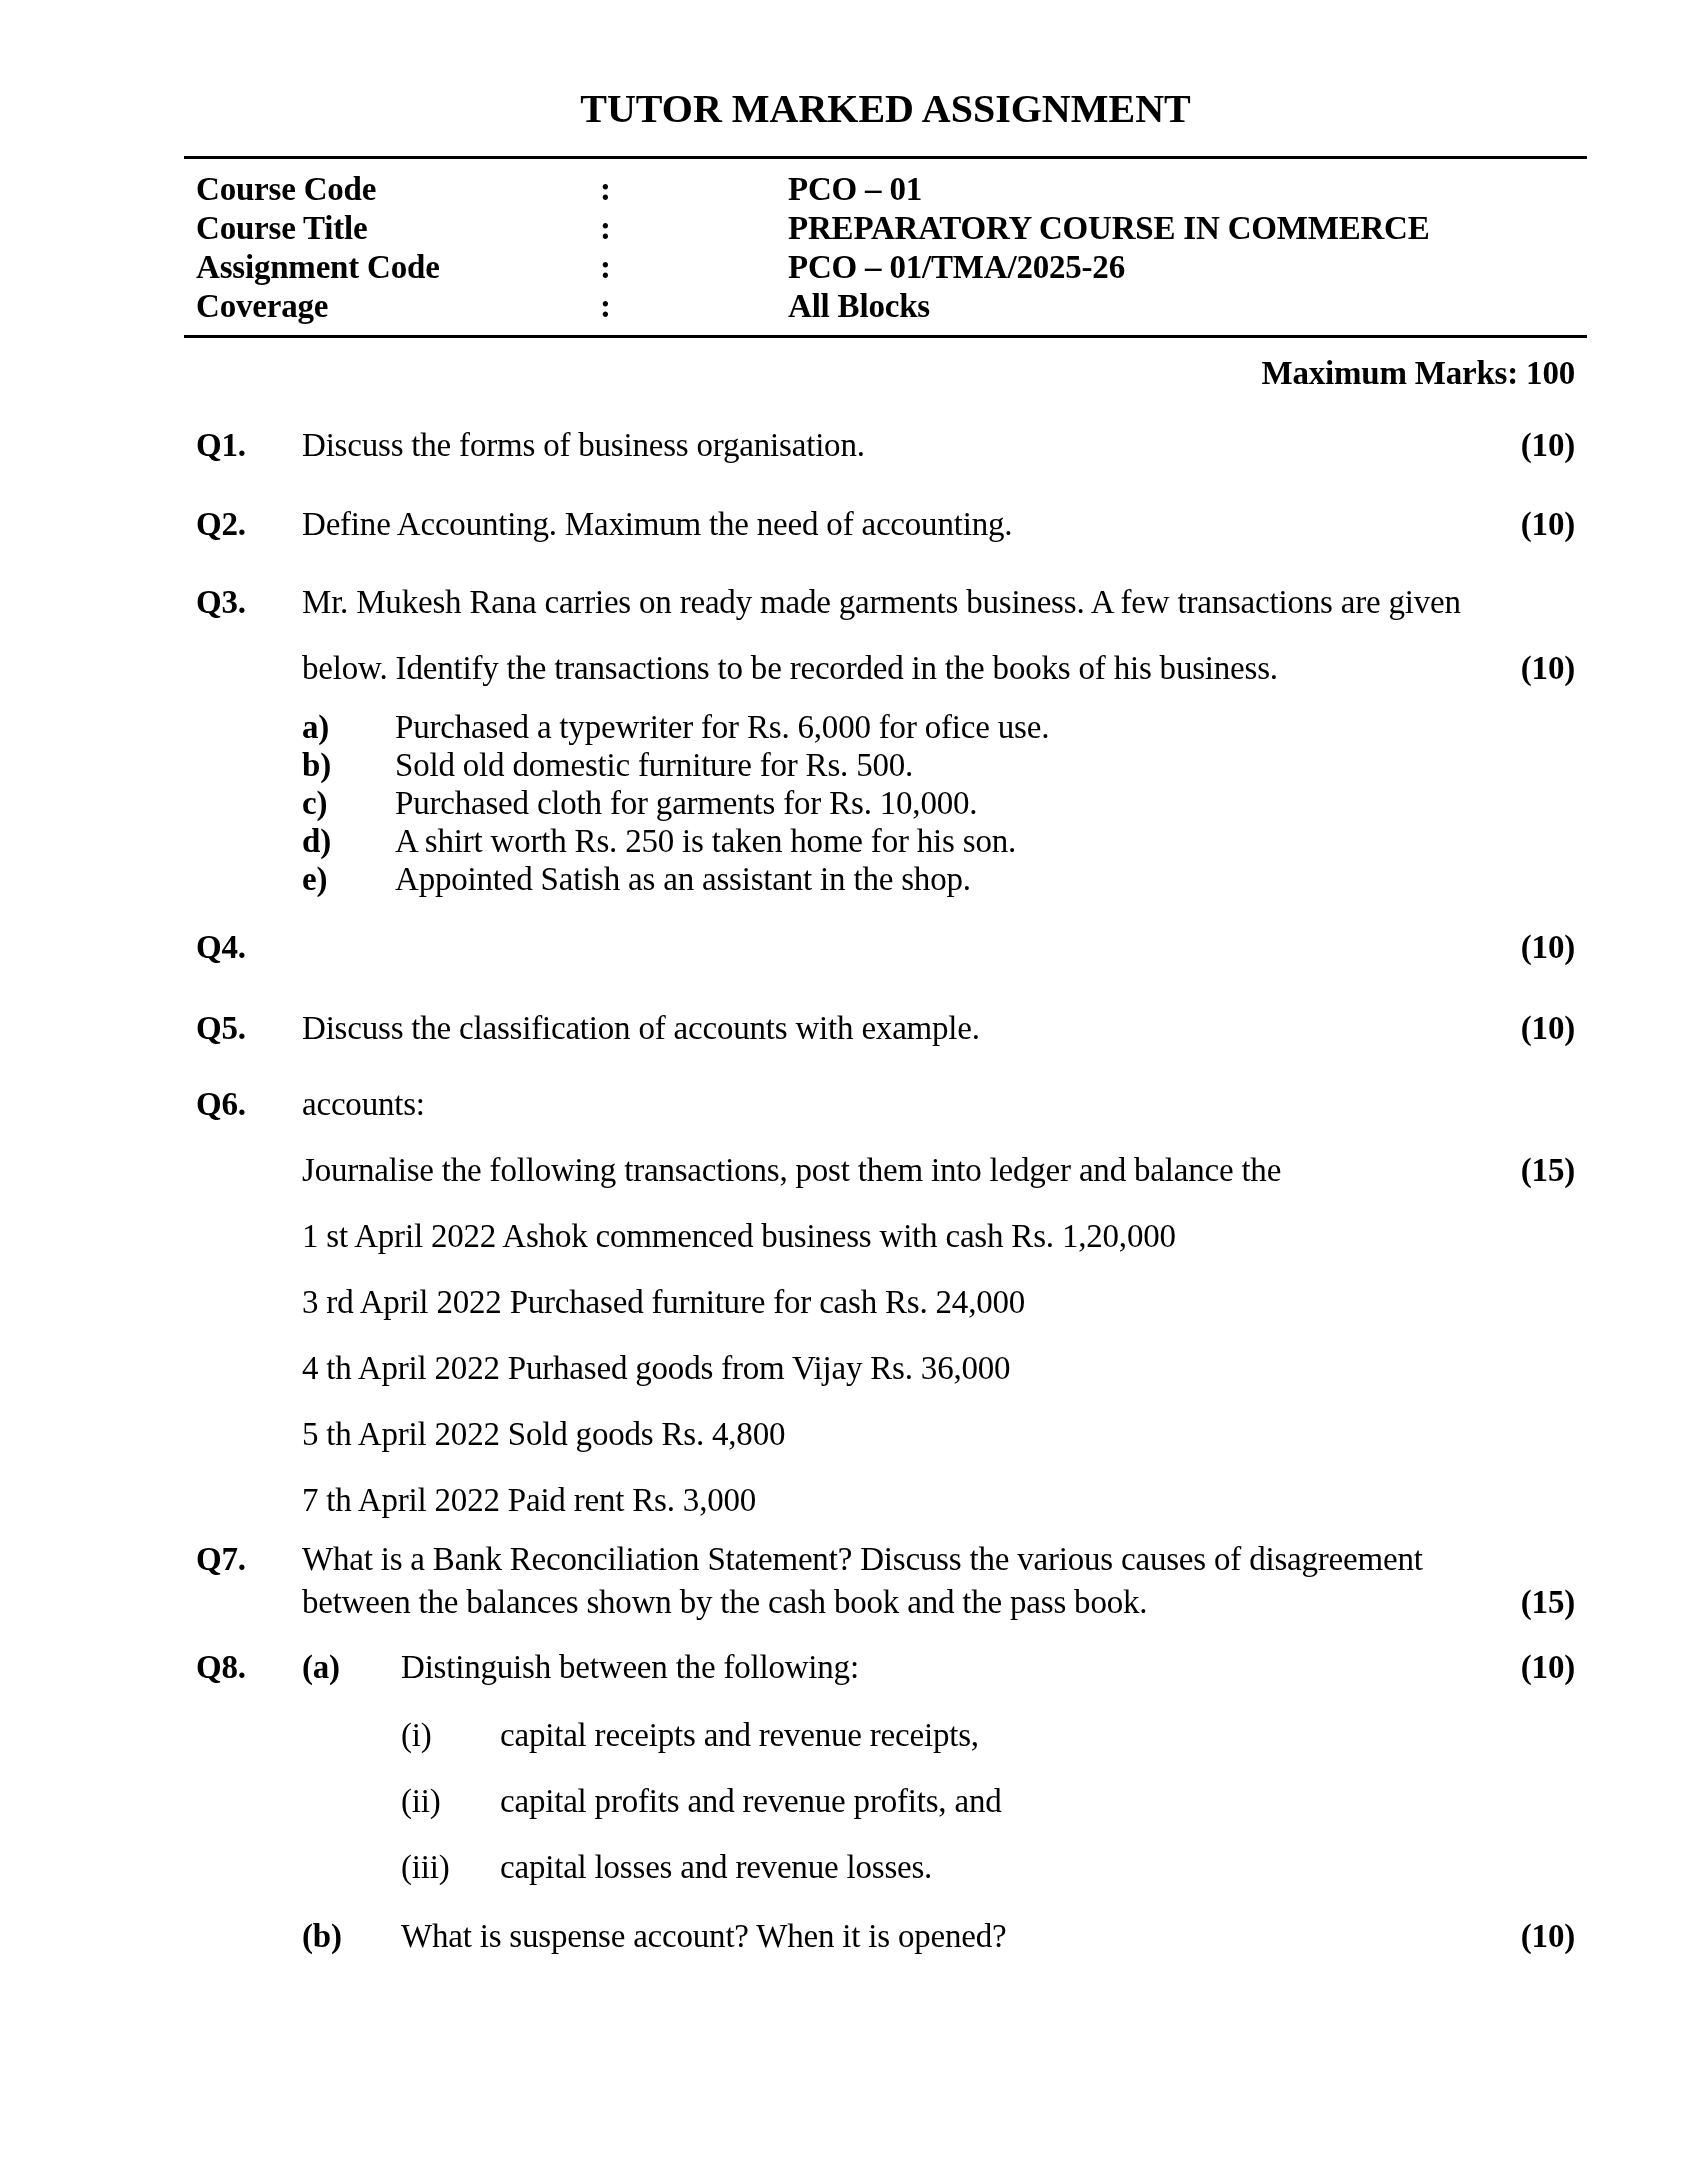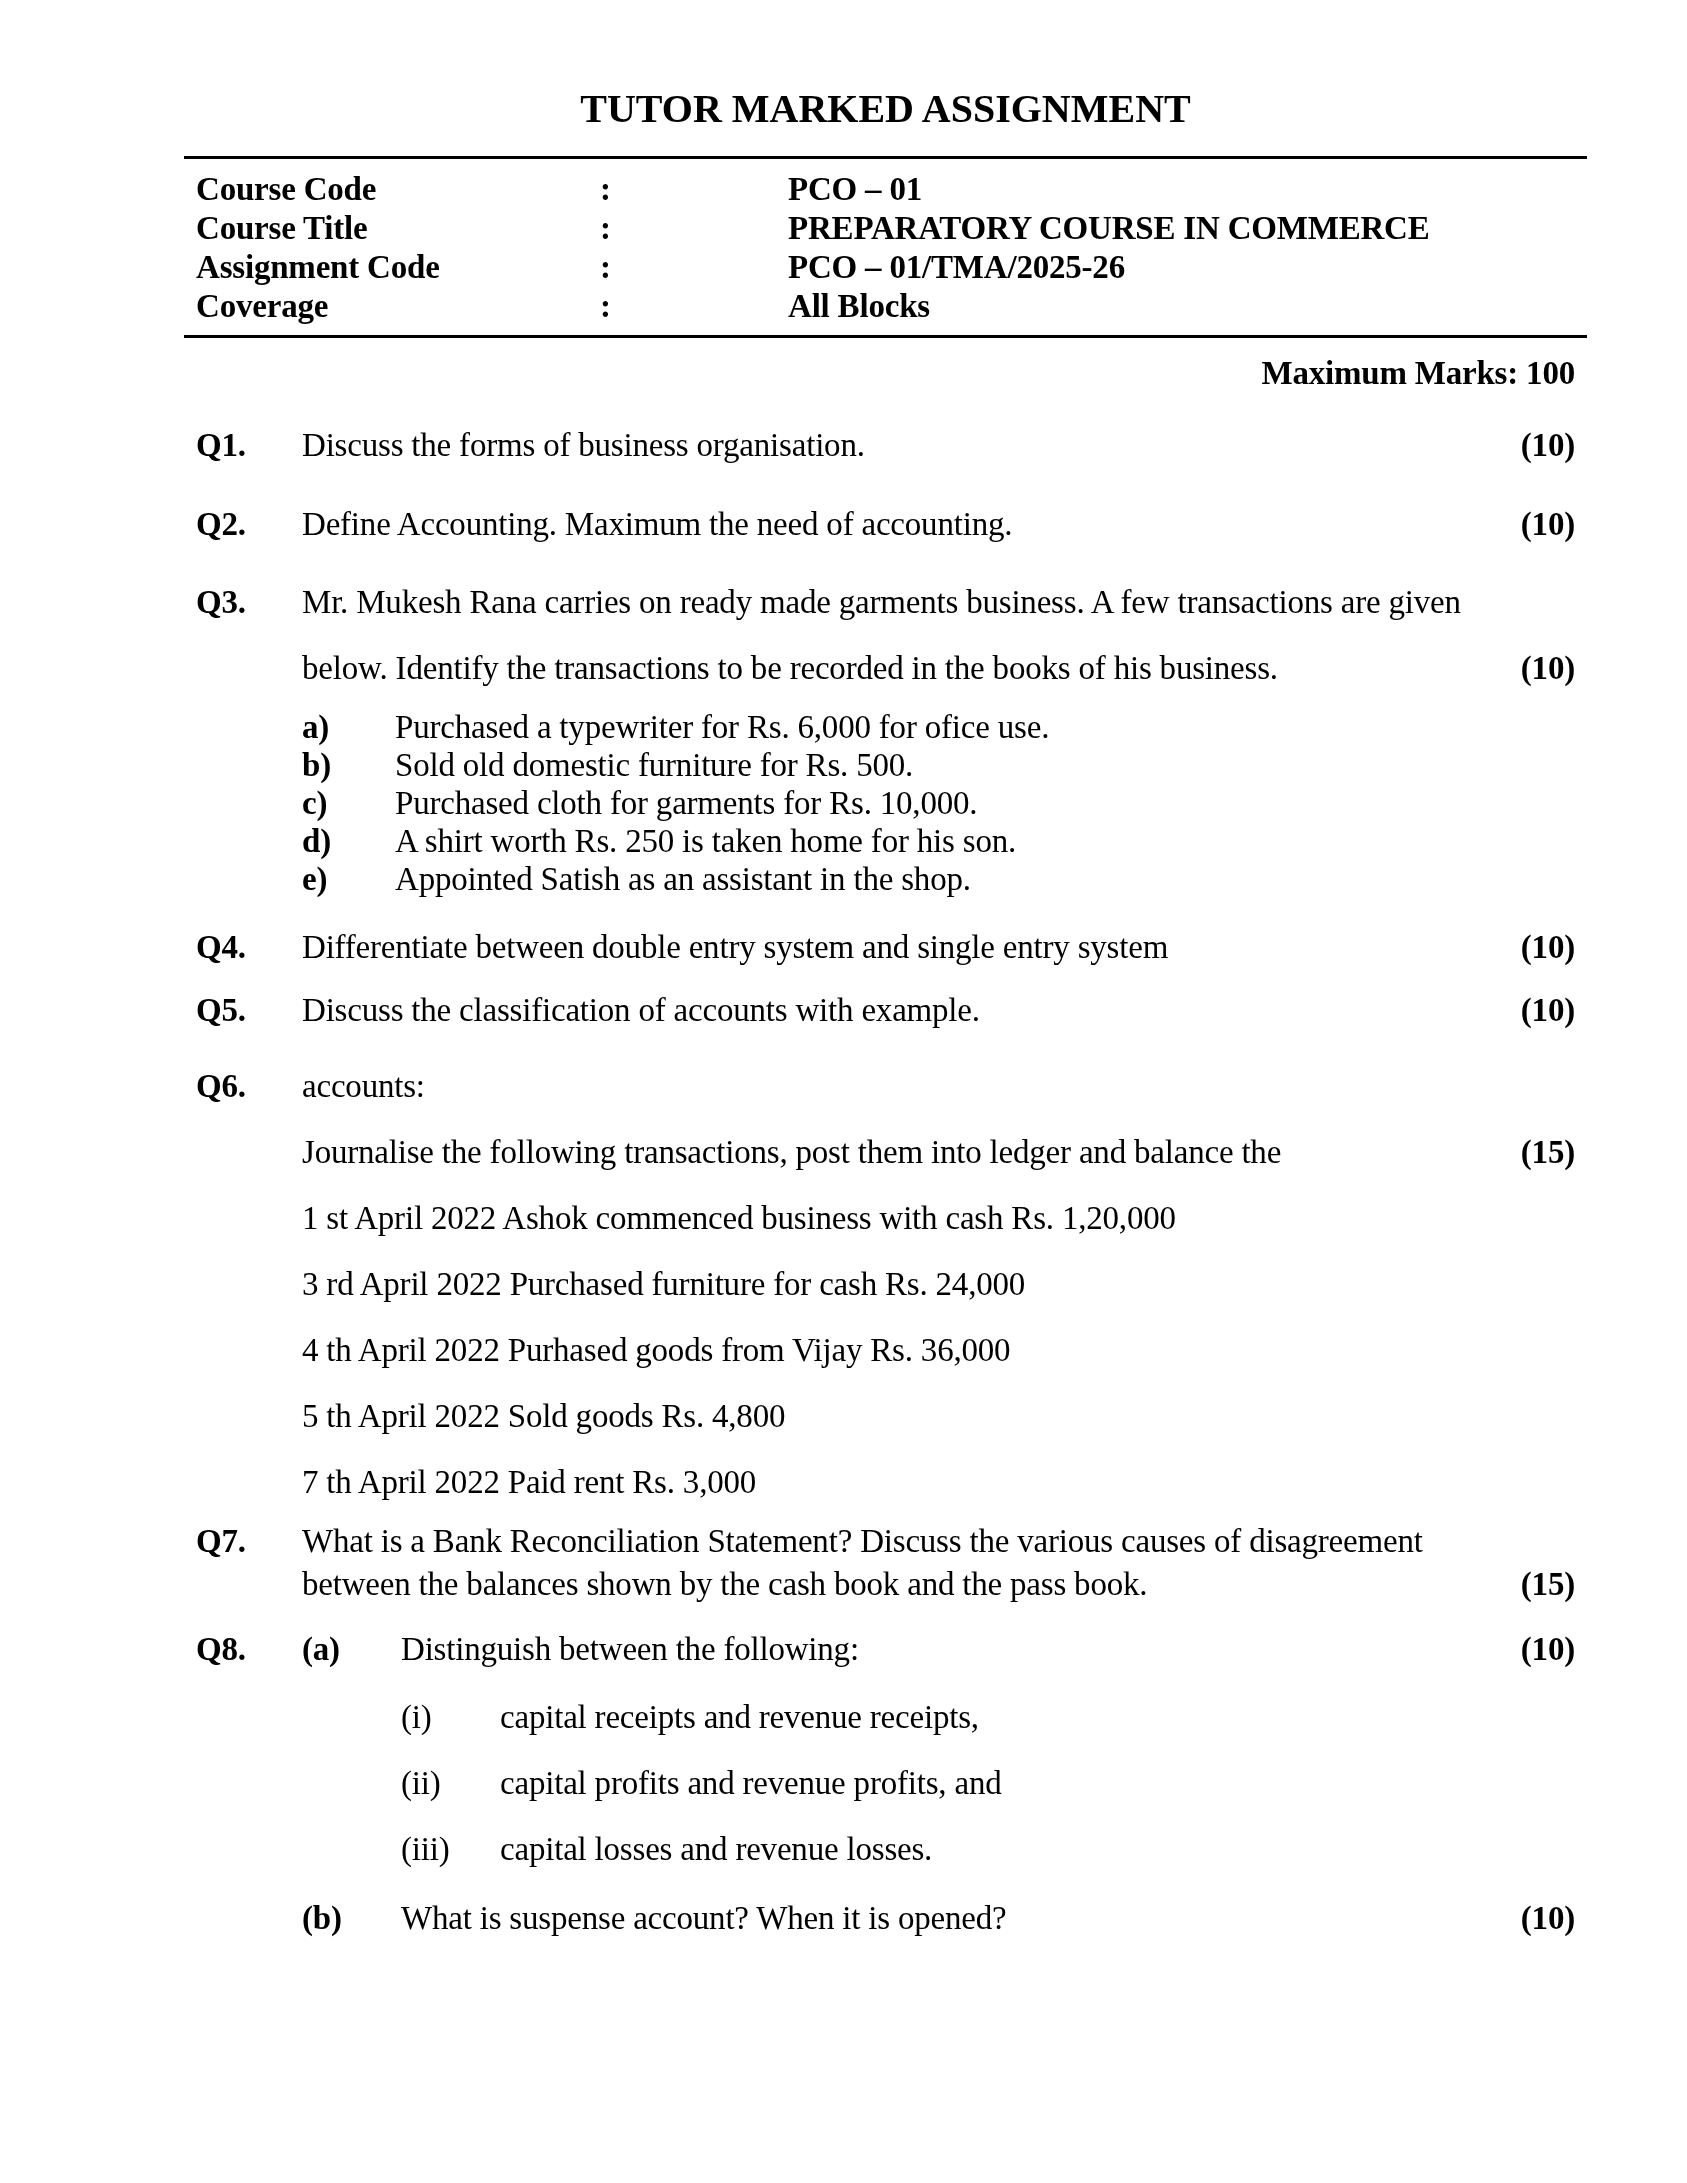--- a/index.html
+++ b/index.html
@@ -123,27 +123,24 @@
       </div>
       <div class="sub-item">
         <div class="sub-label">e)</div>
         <div class="sub-text">Appointed Satish as an assistant in the shop.</div>
       </div>
     </div>
   </div>
 
   <div class="q lh1" style="margin-top:30px;">
     <div class="q-label">Q4.</div>
-    <div class="q-lines">
-      <div class="q-line">Differentiate between double entry system and single entry system</div>
-    </div>
-    <div class="q-marks">(10)</div>
-  </div>
-
-  <div class="q lh1" style="margin-top:25px;">
+    <div class="q-marks">(10)</div>
+  </div>
+
+  <div class="q lh1" style="margin-top:43px;">
     <div class="q-label">Q5.</div>
     <div class="q-lines">
       <div class="q-line">Discuss the classification of accounts with example.</div>
     </div>
     <div class="q-marks">(10)</div>
   </div>
 
   <div class="q lh2 marks-end" style="margin-top:24px;">
     <div class="q-label" style="line-height:66px;">Q6.</div>
     <div class="q-lines">

